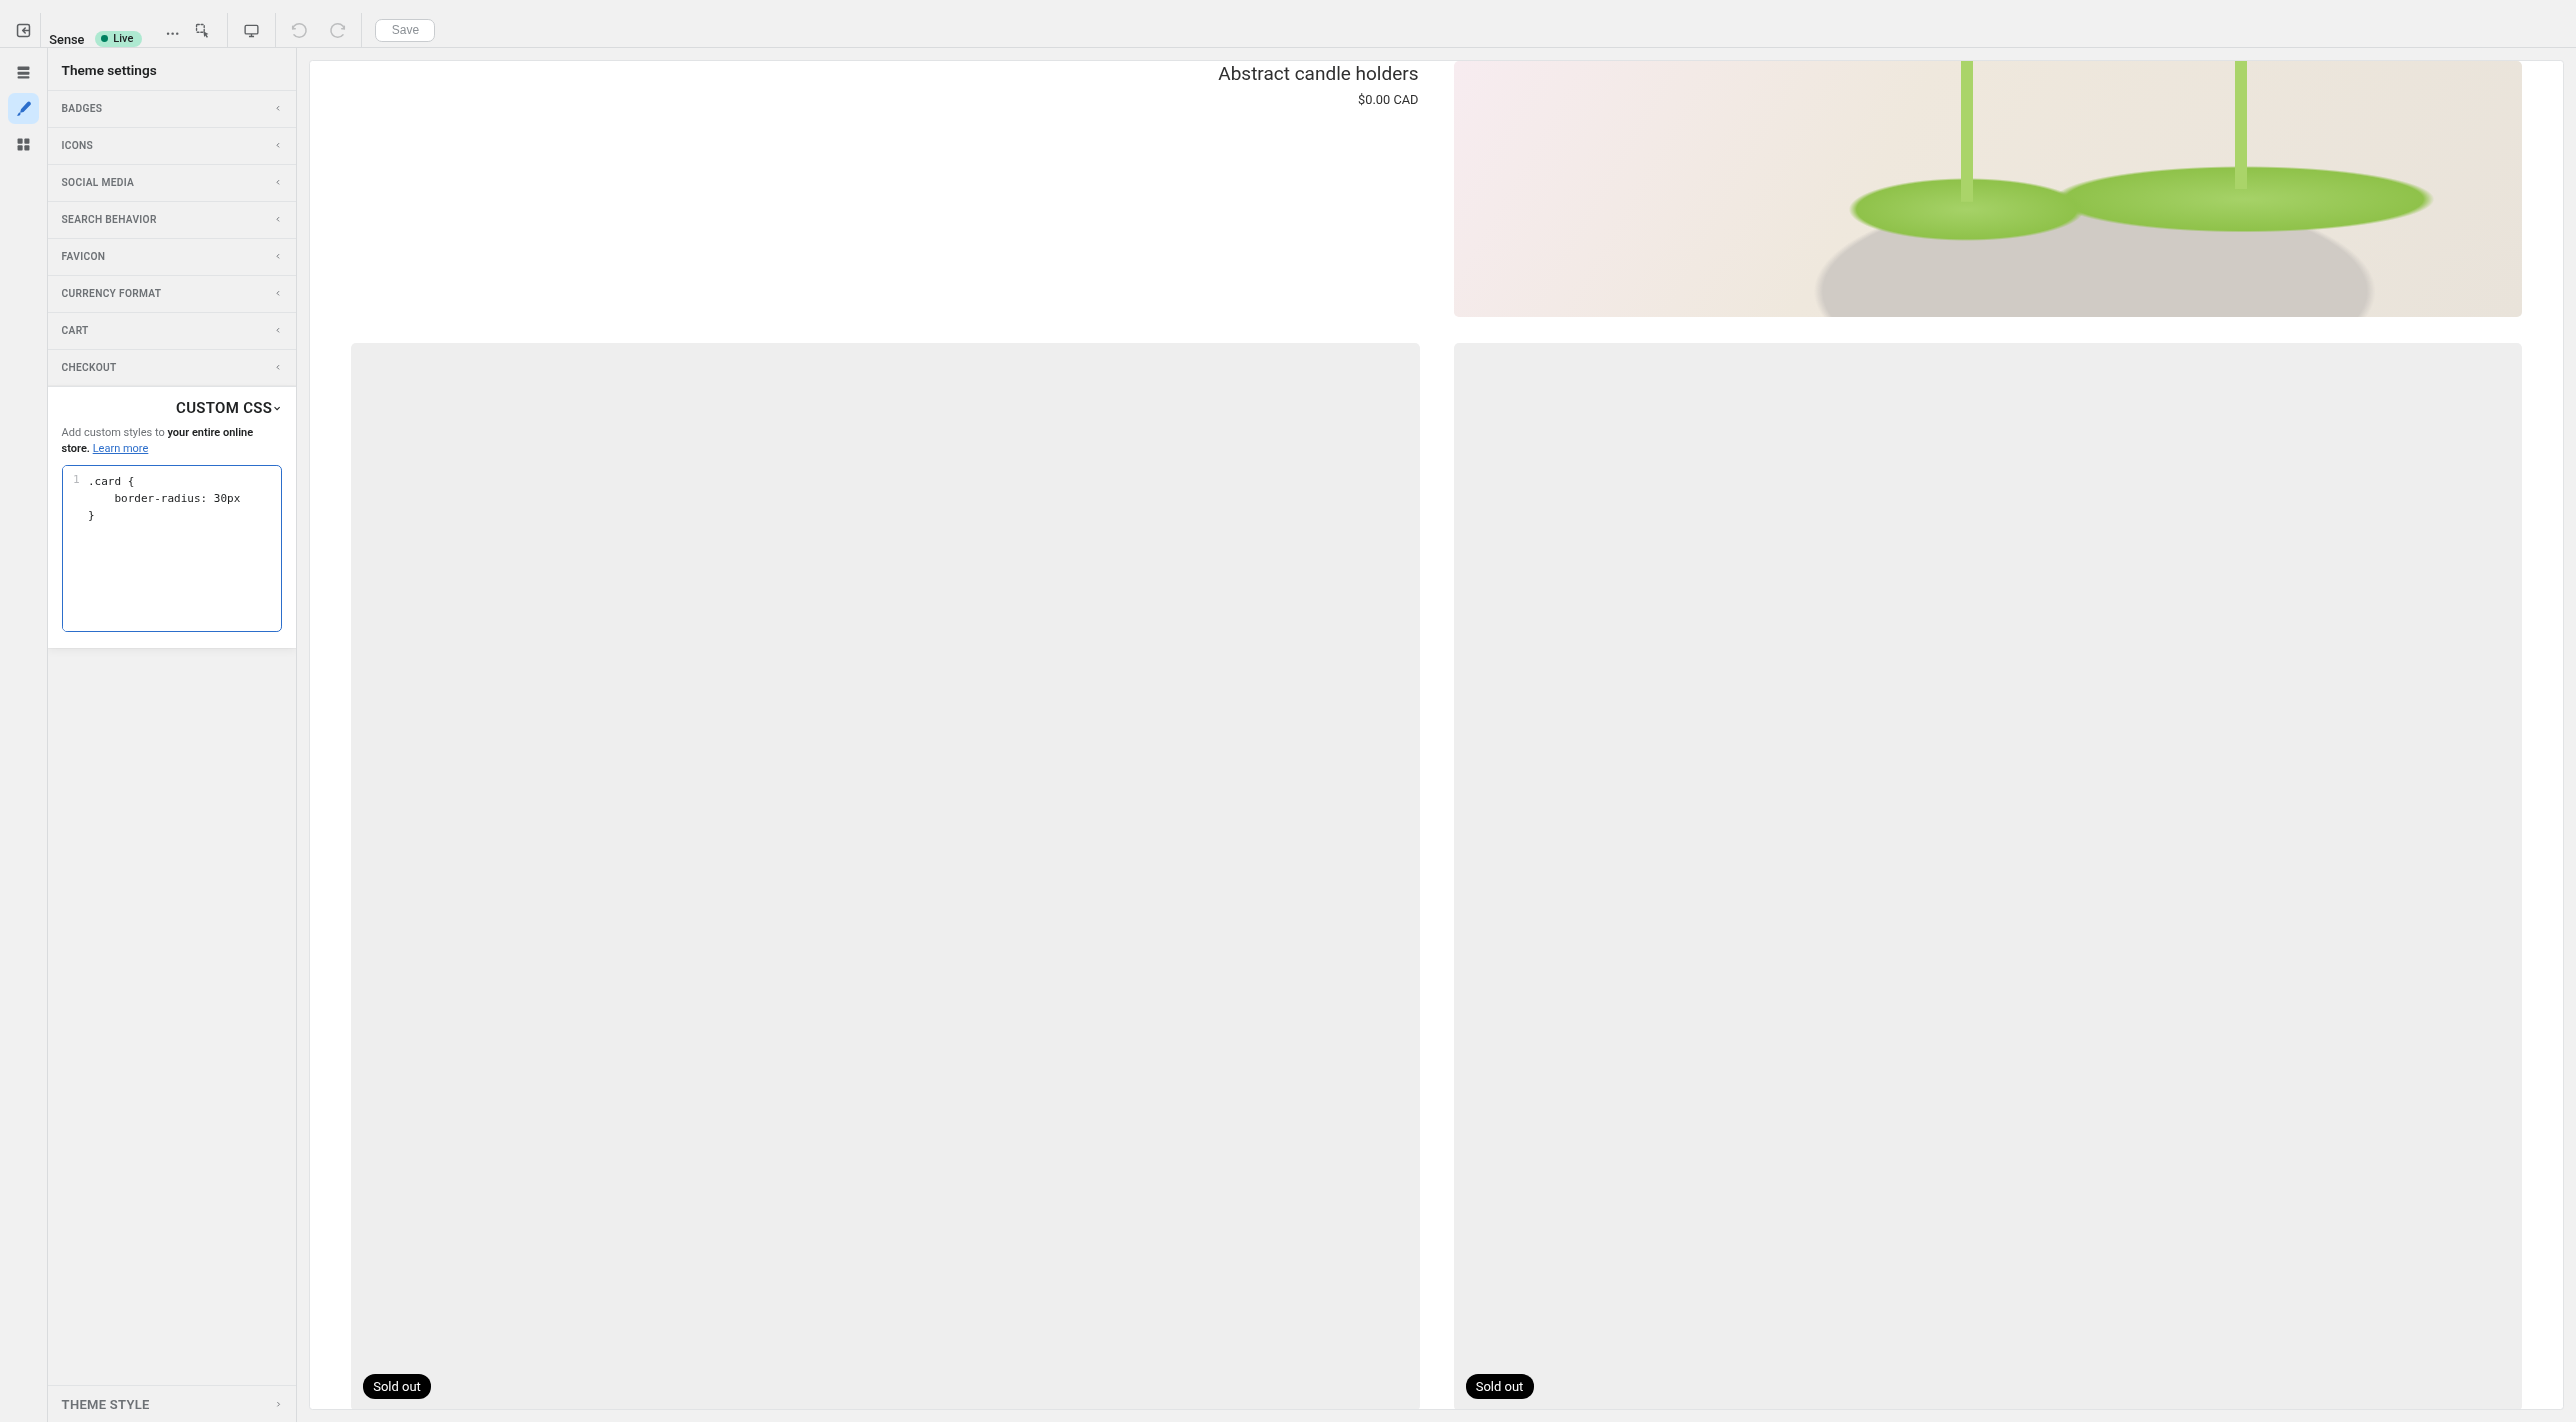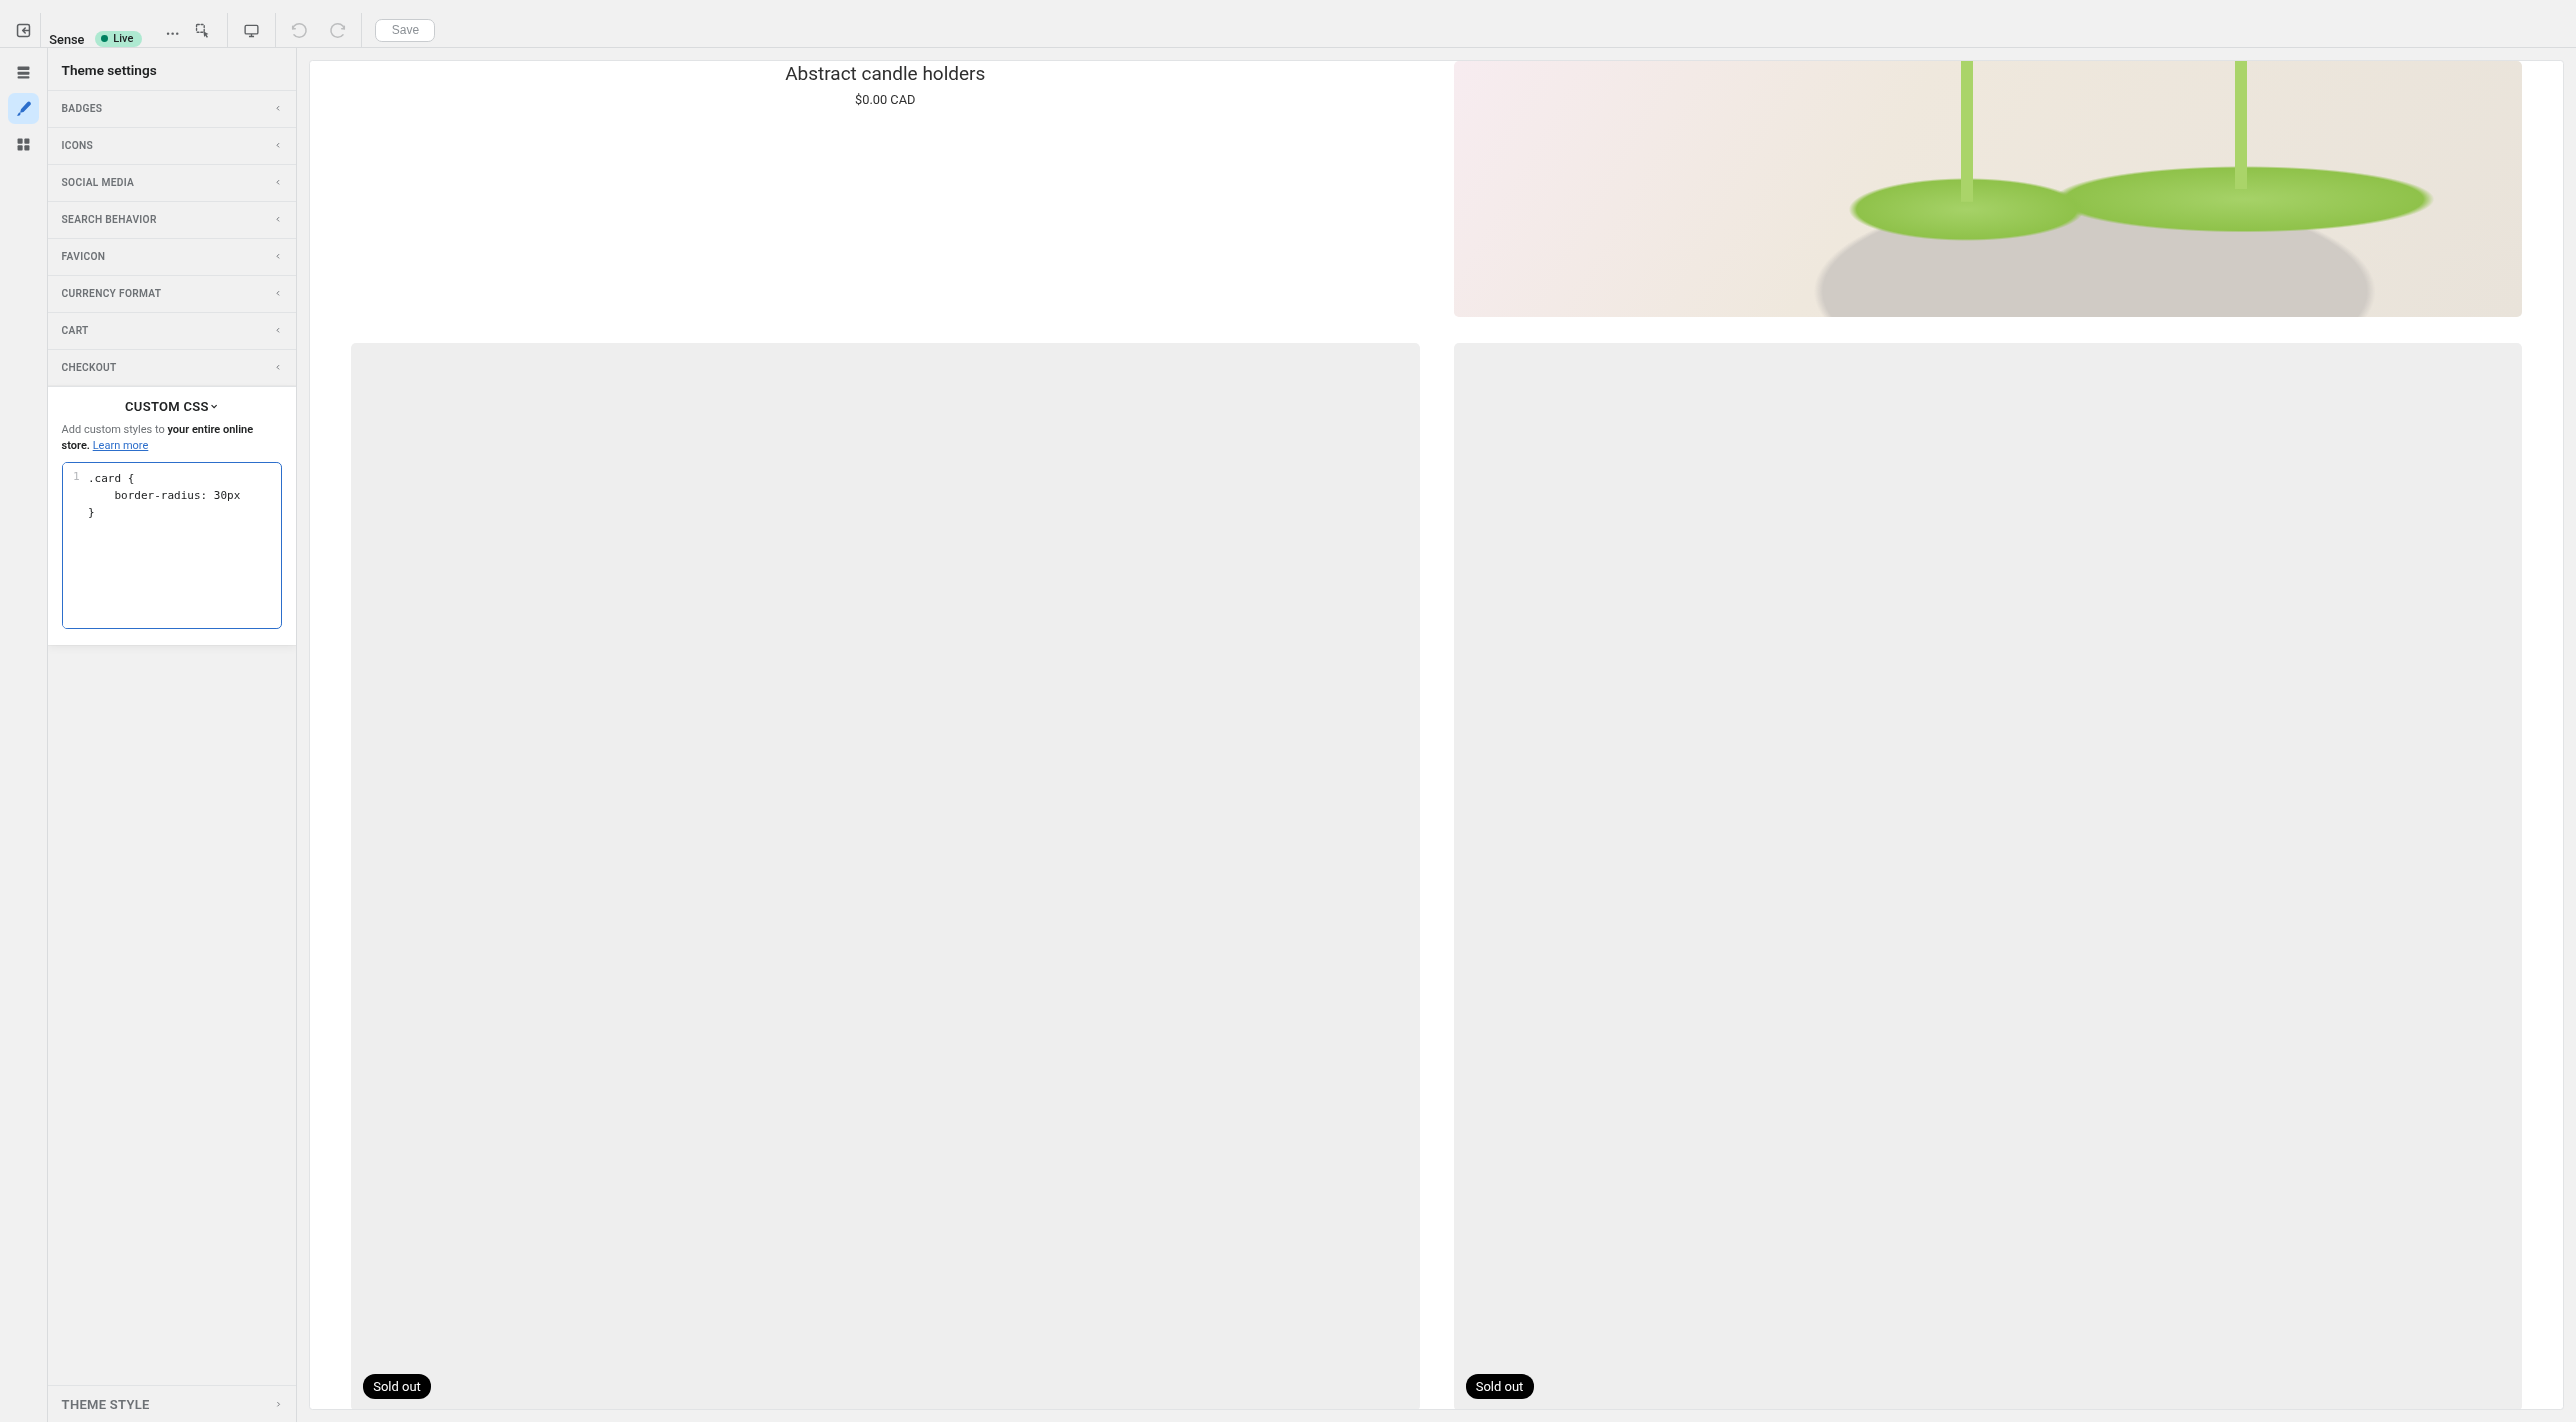--- a/index.html
+++ b/index.html
@@ -94,22 +94,22 @@
     text-align: center;
   }
   .settings-row svg { color: #6d7175; }
 
   .custom-css-panel {
     background: #fff; margin: 0; padding: 12px 13.6px 15.3px;
     border-top: 0.9px solid #e1e3e5;
     box-shadow: 0 0 0 0.9px rgba(0,0,0,0.03), 0 3.4px 8.5px rgba(0,0,0,0.05);
   }
   .custom-css-panel .ccss-header {
-    display: flex; justify-content: center; align-items: center;
-    font-size: 13px; font-weight: 600; letter-spacing: 0.3px;
+    display: flex; justify-content: flex-end; align-items: center;
+    font-size: 15px; font-weight: 600; letter-spacing: 0.3px;
     text-transform: uppercase; color: #202223; margin-bottom: 8.5px;
   }
   .custom-css-panel .ccss-desc {
     font-size: 11px; color: #6d7175; line-height: 1.45; margin-bottom: 8.5px;
   }
   .custom-css-panel .ccss-desc .bold { color: #202223; font-weight: 600; }
   .custom-css-panel .ccss-desc a { color: #2c6ecb; text-decoration: underline; cursor: pointer; }
   .code-editor {
     border: 1.7px solid #2c6ecb; border-radius: 5.1px;
     background: #ffffff; font-family: ui-monospace, "SF Mono", Menlo, Consolas, monospace;
@@ -151,21 +151,21 @@
   .sold-out {
     position: absolute; left: 12px; bottom: 12px;
     background: #000; color: #fff; font-size: 13px;
     padding: 5.1px 10.2px; border-radius: 12px;
   }
 
   .product-top-row {
     display: grid; grid-template-columns: 1fr 1fr; gap: 34px; padding: 0 41px 25.6px;
   }
   .product-top-row .left-card {
-    display: flex; flex-direction: column; align-items: center;
+    display: flex; flex-direction: column; align-items: flex-end;
     border: 0.9px solid transparent;
   }
   .product-top-row .left-card .ptitle { font-size: 19px; color: #2f2f2f; }
   .product-top-row .left-card .pprice { margin-top: 6.8px; font-size: 12.8px; color: #2f2f2f; }
   .product-top-row .right-img {
     width: 100%; height: 256px; border-radius: 5.1px;
   }
 
   .bottom-hero {
     margin: 25.6px 41px 0; border-radius: 5.1px;

